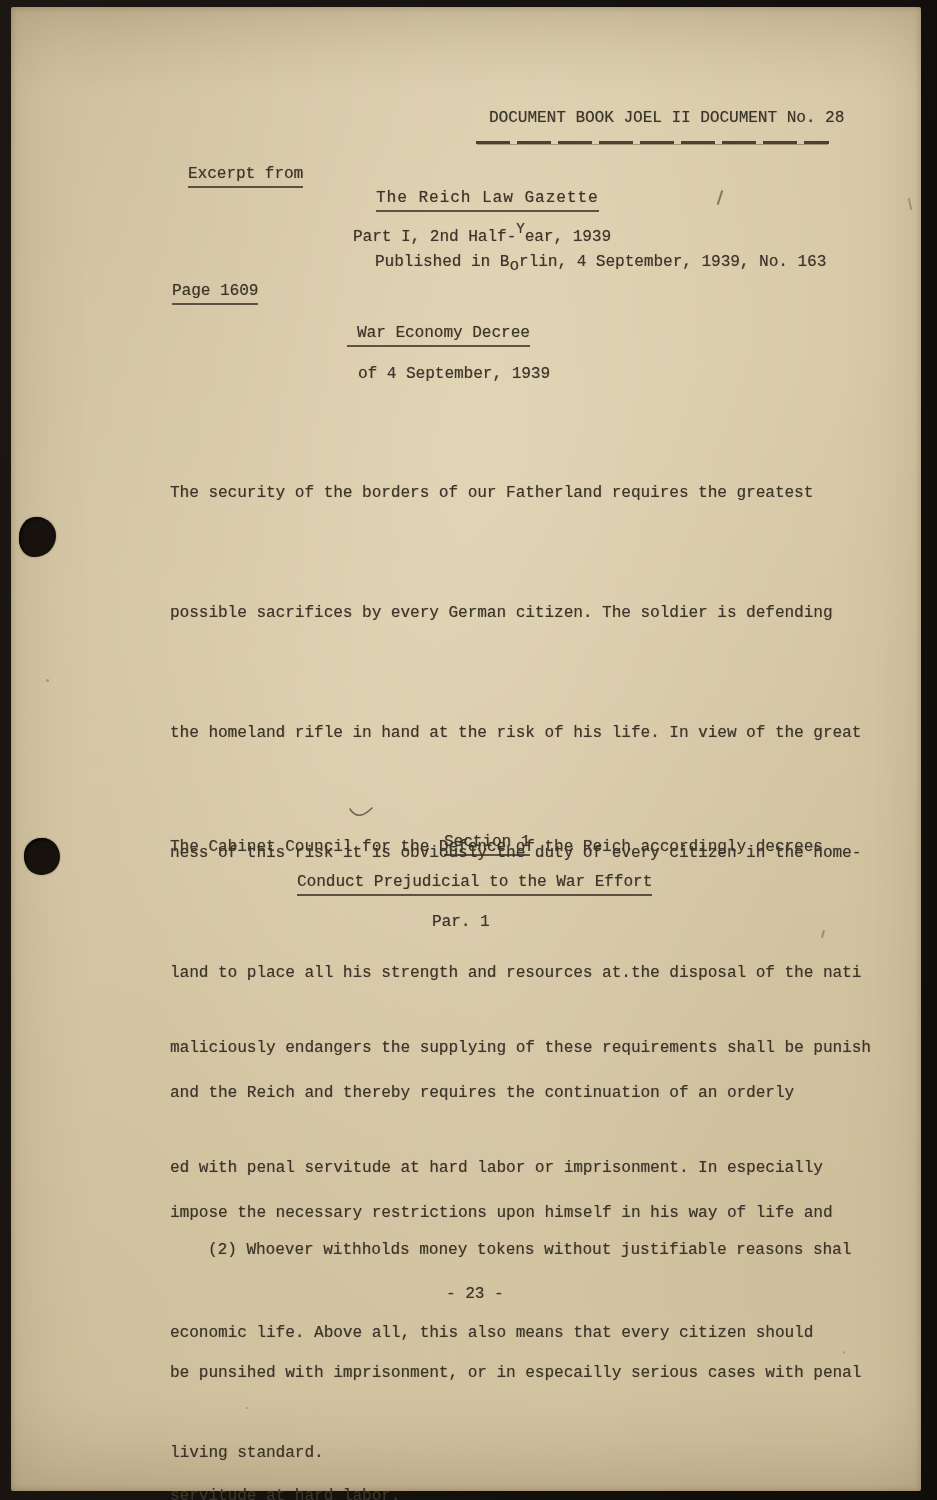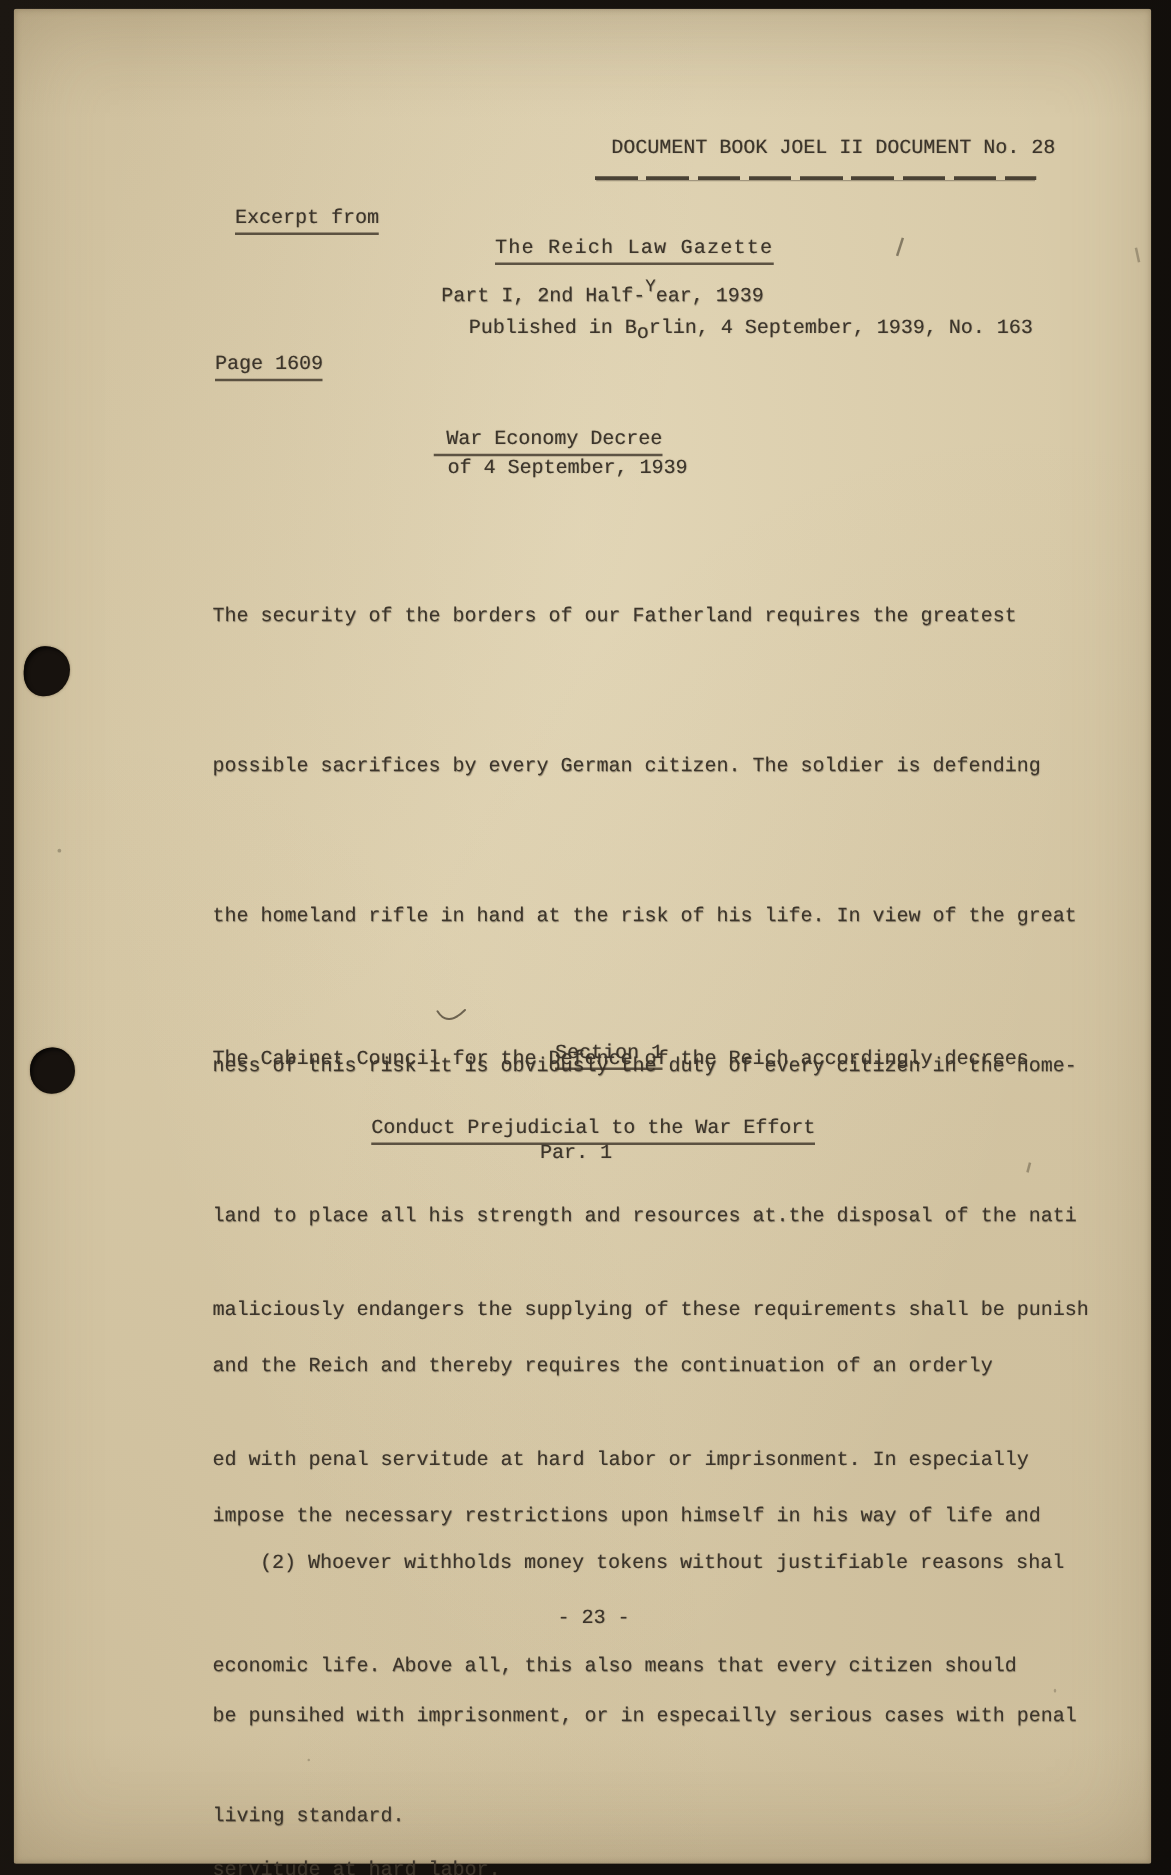--- a/index.html
+++ b/index.html
@@ -67,29 +67,29 @@
   <div class="mark mark-tick"></div>
   <div class="mark speck1"></div>
   <div class="mark speck2"></div>
   <div class="mark speck3"></div>
 
   <div class="txt" style="left:473px;top:108px;margin-left:16px;">DOCUMENT BOOK JOEL II DOCUMENT No. 28</div>
   <div class="rule" style="left:476px;top:141px;width:353px;"></div>
 
   <div class="txt" style="left:188px;top:164px;"><span class="u">Excerpt from</span></div>
 
-  <div class="txt ls1" style="left:376px;top:188px;margin-left:20px;"><span class="u">The Reich Law Gazette</span></div>
+  <div class="txt ls1" style="left:376px;top:188px;"><span class="u">The Reich Law Gazette</span></div>
 
   <div class="txt" style="left:353px;top:227px;"><span>Part I, 2nd Half-</span><span class="sup">Y</span><span>ear, 1939</span></div>
 
   <div class="txt" style="left:375px;top:252px;"><span>Published in B</span><span class="sub">o</span><span>rlin, 4 September, 1939, No. 163</span></div>
 
   <div class="txt" style="left:172px;top:281px;"><span class="u">Page 1609</span></div>
 
-  <div class="txt" style="left:347px;top:323px;margin-top:18px;"><span class="u lead">War Economy Decree</span></div>
+  <div class="txt" style="left:347px;top:323px;"><span class="u lead">War Economy Decree</span></div>
   <div class="txt" style="left:358px;top:364px;">of 4 September, 1939</div>
 
   <div class="txt para" style="left:170px;top:393px;">
     <div>The security of the borders of our Fatherland requires the greatest</div>
     <div>possible sacrifices by every German citizen. The soldier is defending</div>
     <div>the homeland rifle in hand at the risk of his life. In view of the great</div>
     <div>ness of this risk it is obviously the duty of every citizen in the home-</div>
     <div>land to place all his strength and resources at.the disposal of the nati</div>
     <div>and the Reich and thereby requires the continuation of an orderly</div>
     <div>impose the necessary restrictions upon himself in his way of life and</div>
@@ -101,21 +101,21 @@
     <div>The Cabinet Council for the Defence of the Reich accordingly decrees</div>
   </div>
 
   <div class="check">
     <svg width="26" height="16" viewBox="0 0 26 16">
       <path d="M2 3 Q 10 16 24 2" fill="none" stroke="rgba(62,54,40,0.7)" stroke-width="1.6" stroke-linecap="round"></path>
     </svg>
   </div>
 
   <div class="txt" style="left:444px;top:832px;"><span class="u">Section 1</span></div>
-  <div class="txt" style="left:297px;top:872px;margin-top:20px;"><span class="u">Conduct Prejudicial to the War Effort</span></div>
+  <div class="txt" style="left:297px;top:872px;"><span class="u">Conduct Prejudicial to the War Effort</span></div>
   <div class="txt" style="left:432px;top:912px;">Par. 1</div>
 
   <div class="txt para" style="left:170px;top:948px;">
     <div>maliciously endangers the supplying of these requirements shall be punish</div>
     <div>ed with penal servitude at hard labor or imprisonment. In especially</div>
     
   </div>
 
   <div class="txt para2" style="left:170px;top:1148px;">
     <div class="indent">(2) Whoever withholds money tokens without justifiable reasons shal</div>

